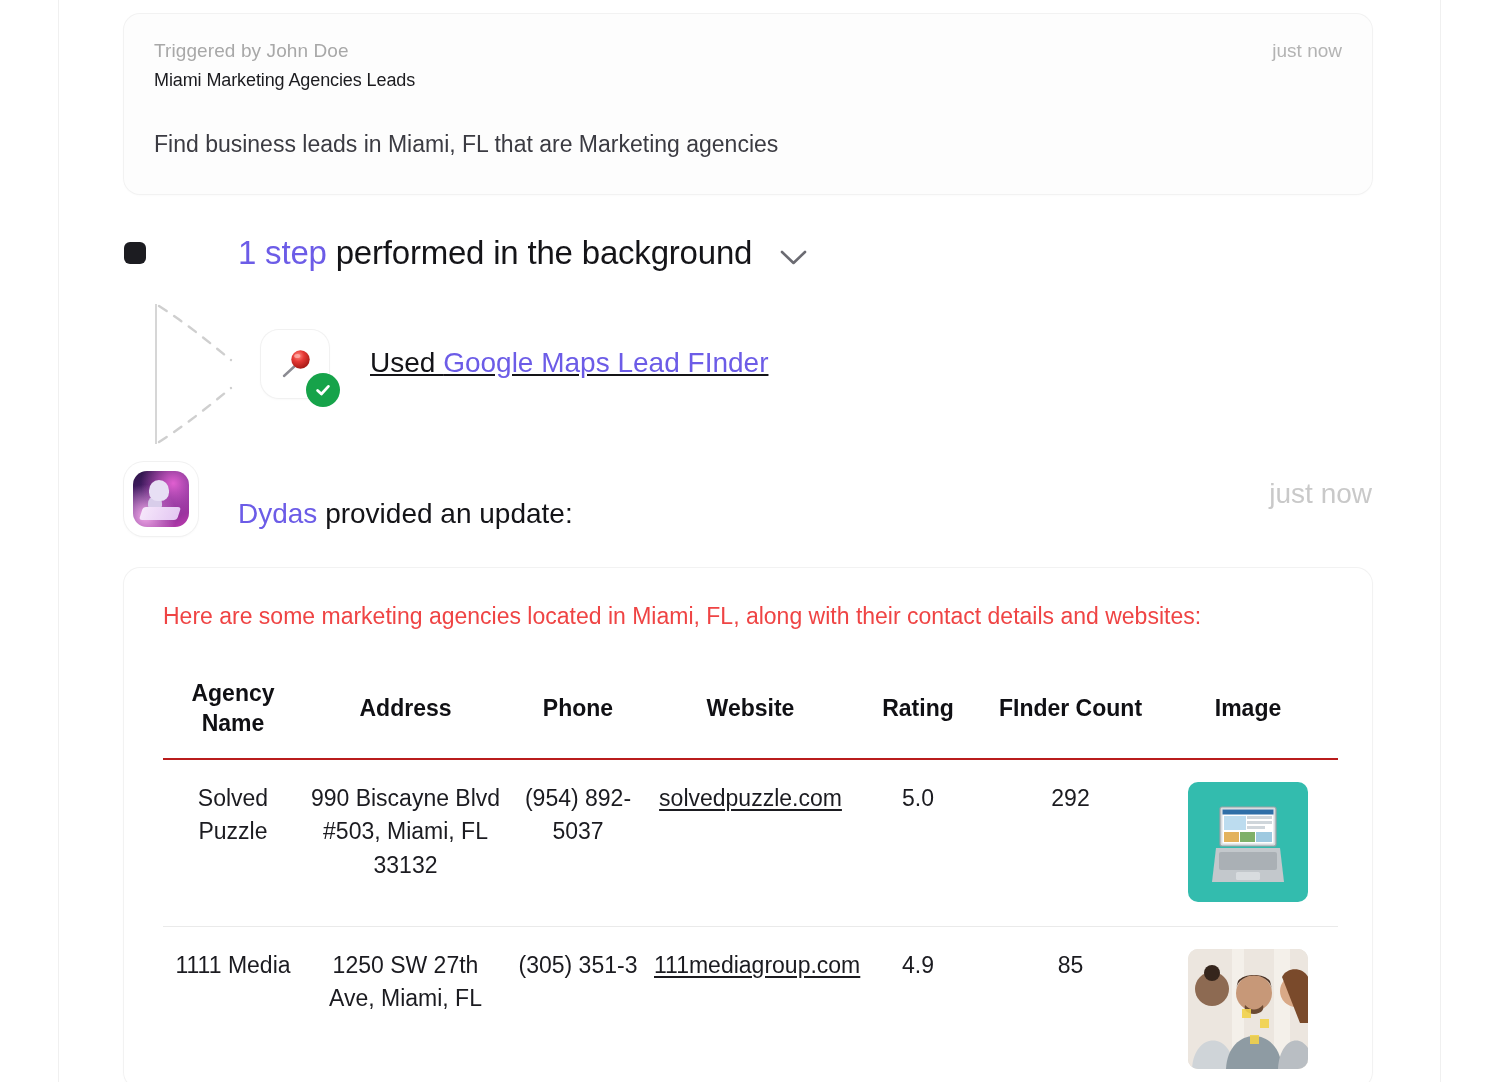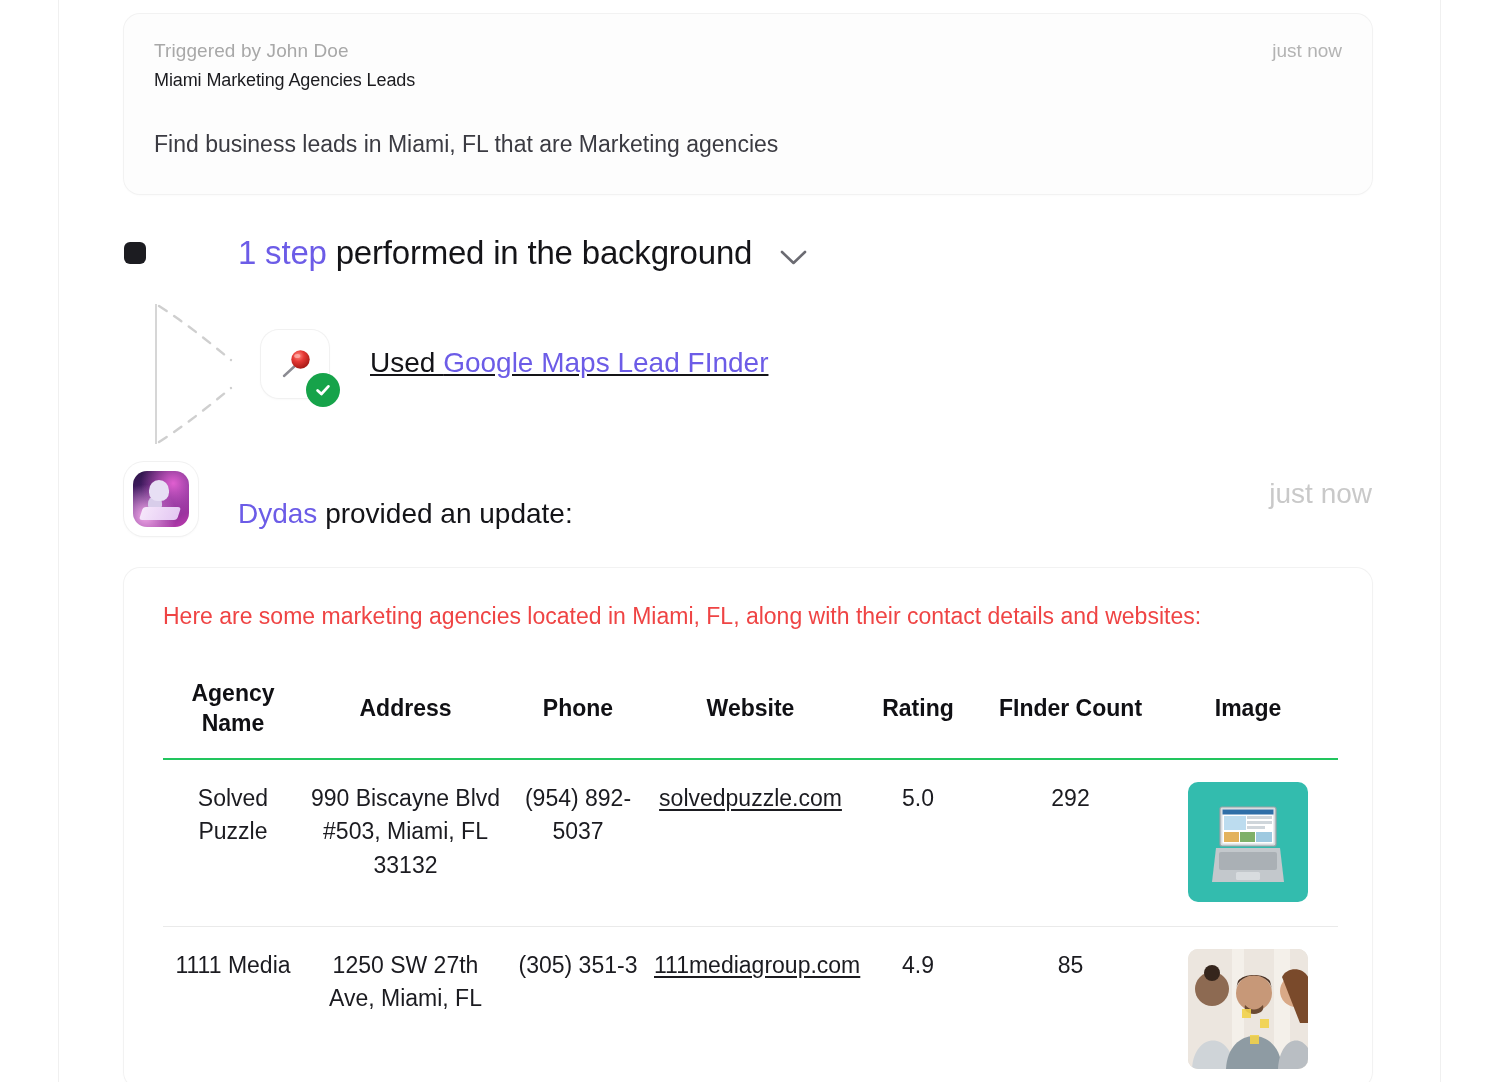--- a/index.html
+++ b/index.html
@@ -283,21 +283,21 @@
   }
   table.leads th {
     font-size: 23px;
     font-weight: bold;
     color: #101014;
     text-align: center;
     padding: 6px 6px 20px 6px;
     vertical-align: middle;
     line-height: 1.28;
   }
-  table.leads thead tr { border-bottom: 2px solid #22c55e; }
+  table.leads thead tr { border-bottom: 2px solid #b91c1c; }
   table.leads td {
     font-size: 23px;
     color: #1b1b20;
     text-align: center;
     vertical-align: top;
     padding: 22px 6px 24px 6px;
     line-height: 1.45;
     margin-top: 32px;
   }
   table.leads tbody tr + tr td { border-top: 1px solid #eaeaea; }

